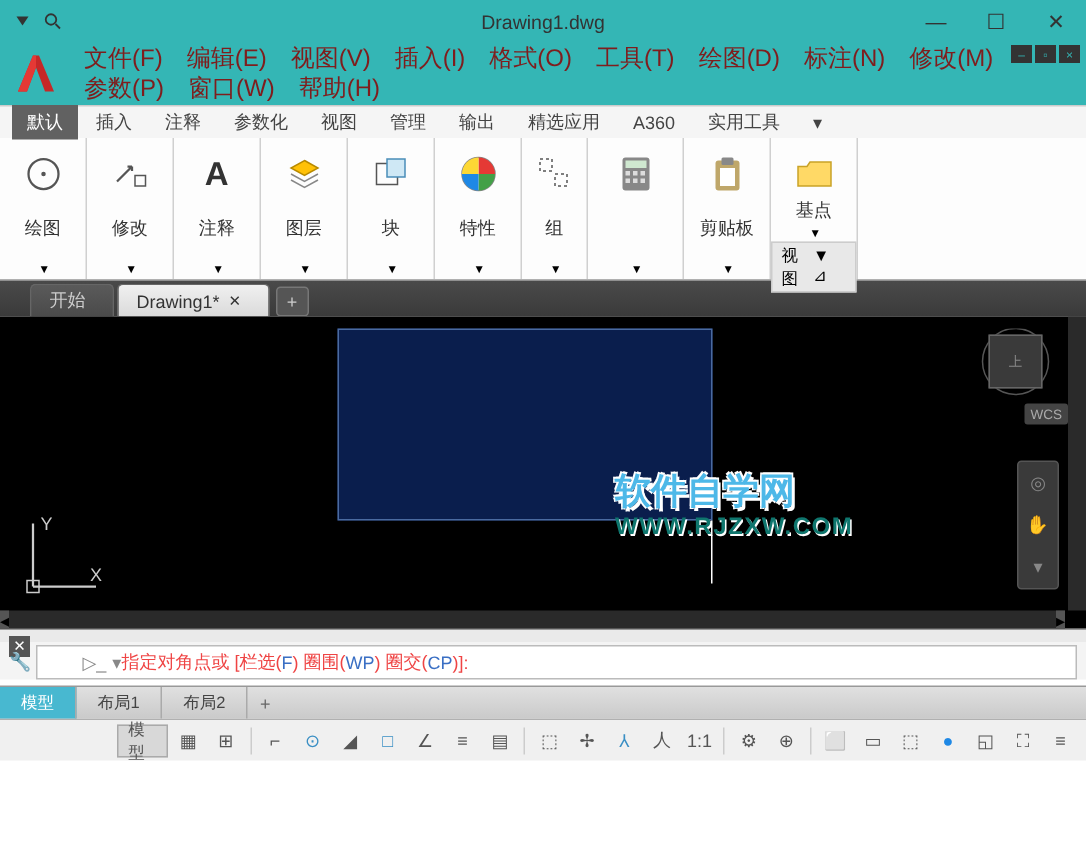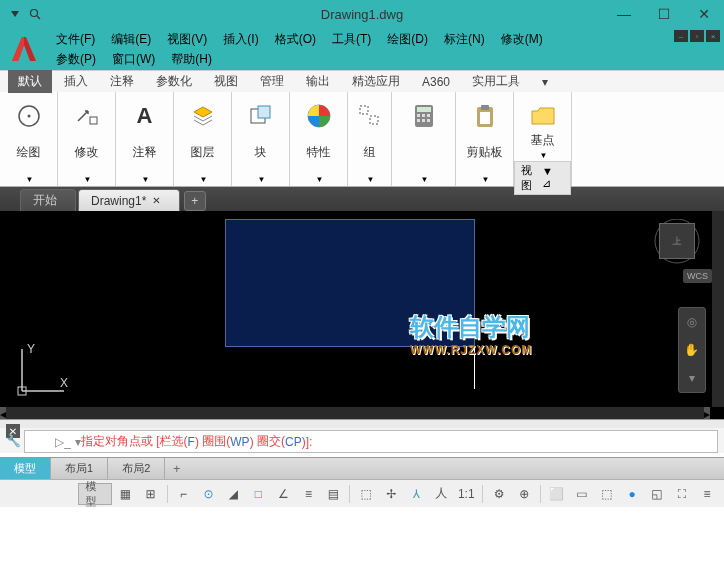--- a/index.html
+++ b/index.html
@@ -10,21 +10,21 @@
 .qa-icon { width: 14px; height: 14px; display: flex; align-items: center; justify-content: center; }
 .triangle { width: 0; height: 0; border-left: 4px solid transparent; border-right: 4px solid transparent; border-top: 6px solid #333; }
 .title-text { position: absolute; left: 50%; transform: translateX(-50%); color: #333; font-size: 13px; display: flex; gap: 18px; }
 .win-controls { margin-left: auto; display: flex; }
 .win-btn { width: 40px; height: 28px; display: flex; align-items: center; justify-content: center; color: #333; font-size: 14px; }
 
 .logo-menu-row { height: 42px; background: #34b6b5; display: flex; position: relative; }
 .app-logo { width: 48px; height: 42px; display: flex; align-items: center; justify-content: center; position: relative; }
 .app-logo svg { width: 32px; height: 32px; }
 .menu-bar { display: flex; flex-wrap: wrap; flex: 1; padding-top: 2px; }
-.menu-item { padding: 2px 8px; color: #000000; font-size: 12px; cursor: pointer; height: 19px; display: flex; align-items: center; }
+.menu-item { padding: 2px 8px; color: #7f1d1d; font-size: 16px; cursor: pointer; height: 19px; display: flex; align-items: center; }
 .mdi-controls { position: absolute; right: 4px; top: 2px; display: flex; gap: 2px; }
 .mdi-btn { width: 14px; height: 12px; background: #333; color: #34b6b5; font-size: 8px; display: flex; align-items: center; justify-content: center; }
 
 .ribbon-tabs { height: 22px; background: #f5f5f5; border-top: 1px solid #ccc; display: flex; align-items: center; padding-left: 8px; gap: 2px; }
 .ribbon-tab { padding: 3px 10px; font-size: 12px; color: #444; cursor: pointer; }
 .ribbon-tab.active { background: #616161; color: #fff; }
 
 .ribbon-panels { height: 95px; background: #fdfdfd; border-bottom: 1px solid #b0b0b0; display: flex; }
 .panel { border-right: 1px solid #d0d0d0; display: flex; flex-direction: column; align-items: center; justify-content: space-between; padding: 6px 8px 2px; position: relative; }
 .panel-icon { width: 28px; height: 28px; display: flex; align-items: center; justify-content: center; margin-top: 4px; }
@@ -43,21 +43,21 @@
 .selection-rect { position: absolute; left: 225px; top: 8px; width: 250px; height: 128px; background: #0a1e4d; border: 1px solid #4a6aa0; }
 .crosshair-v { position: absolute; left: 474px; top: 136px; width: 1px; height: 42px; background: #fff; }
 .ucs-icon { position: absolute; left: 12px; bottom: 15px; }
 .viewcube-area { position: absolute; right: 12px; top: 8px; width: 70px; height: 70px; }
 .viewcube { width: 36px; height: 36px; background: #3a3a3a; border: 1px solid #666; position: absolute; left: 17px; top: 4px; display: flex; align-items: center; justify-content: center; color: #888; font-size: 9px; }
 .wcs-label { position: absolute; right: 0; top: 50px; background: #444; color: #aaa; font-size: 9px; padding: 2px 4px; border-radius: 2px; }
 .navbar { position: absolute; right: 18px; top: 96px; width: 28px; background: #3a3a3a; border: 1px solid #555; border-radius: 3px; padding: 4px 0; display: flex; flex-direction: column; align-items: center; gap: 8px; }
 .nav-btn { width: 20px; height: 20px; color: #888; display: flex; align-items: center; justify-content: center; }
 .watermark { position: absolute; left: 410px; top: 100px; }
 .watermark-main { font-size: 24px; font-weight: bold; color: #4db8e8; text-shadow: 2px 2px 0 #fff, -1px -1px 0 #fff, 1px -1px 0 #fff, -1px 1px 0 #fff; }
-.watermark-sub { font-size: 12px; font-weight: bold; color: #a16207; text-shadow: 1px 1px 0 #fff; letter-spacing: 1px; }
+.watermark-sub { font-size: 16px; font-weight: bold; color: #0f766e; text-shadow: 1px 1px 0 #fff; letter-spacing: 1px; }
 .canvas-scroll-h { position: absolute; bottom: 0; left: 0; right: 14px; height: 12px; background: #2a2a2a; }
 .canvas-scroll-v { position: absolute; right: 0; top: 0; bottom: 12px; width: 12px; background: #2a2a2a; }
 
 .cmd-area { background: #f4f4f4; border-top: 1px solid #999; }
 .cmd-history { padding: 4px 8px 4px 30px; font-size: 12px; color: #333; position: relative; background: #eaeaea; }
 .cmd-close { position: absolute; left: 6px; top: 4px; width: 14px; height: 14px; background: #555; color: #fff; font-size: 10px; display: flex; align-items: center; justify-content: center; }
 .cmd-wrench { position: absolute; left: 6px; bottom: 4px; color: #555; }
 .cmd-input-row { display: flex; align-items: center; padding: 2px 6px 2px 30px; background: #fff; border: 1px solid #bbb; margin: 2px 6px 4px 24px; font-size: 12px; position: relative; }
 .cmd-prompt-icon { margin-right: 4px; color: #888; }
 .cmd-text { color: #ef4444; }

